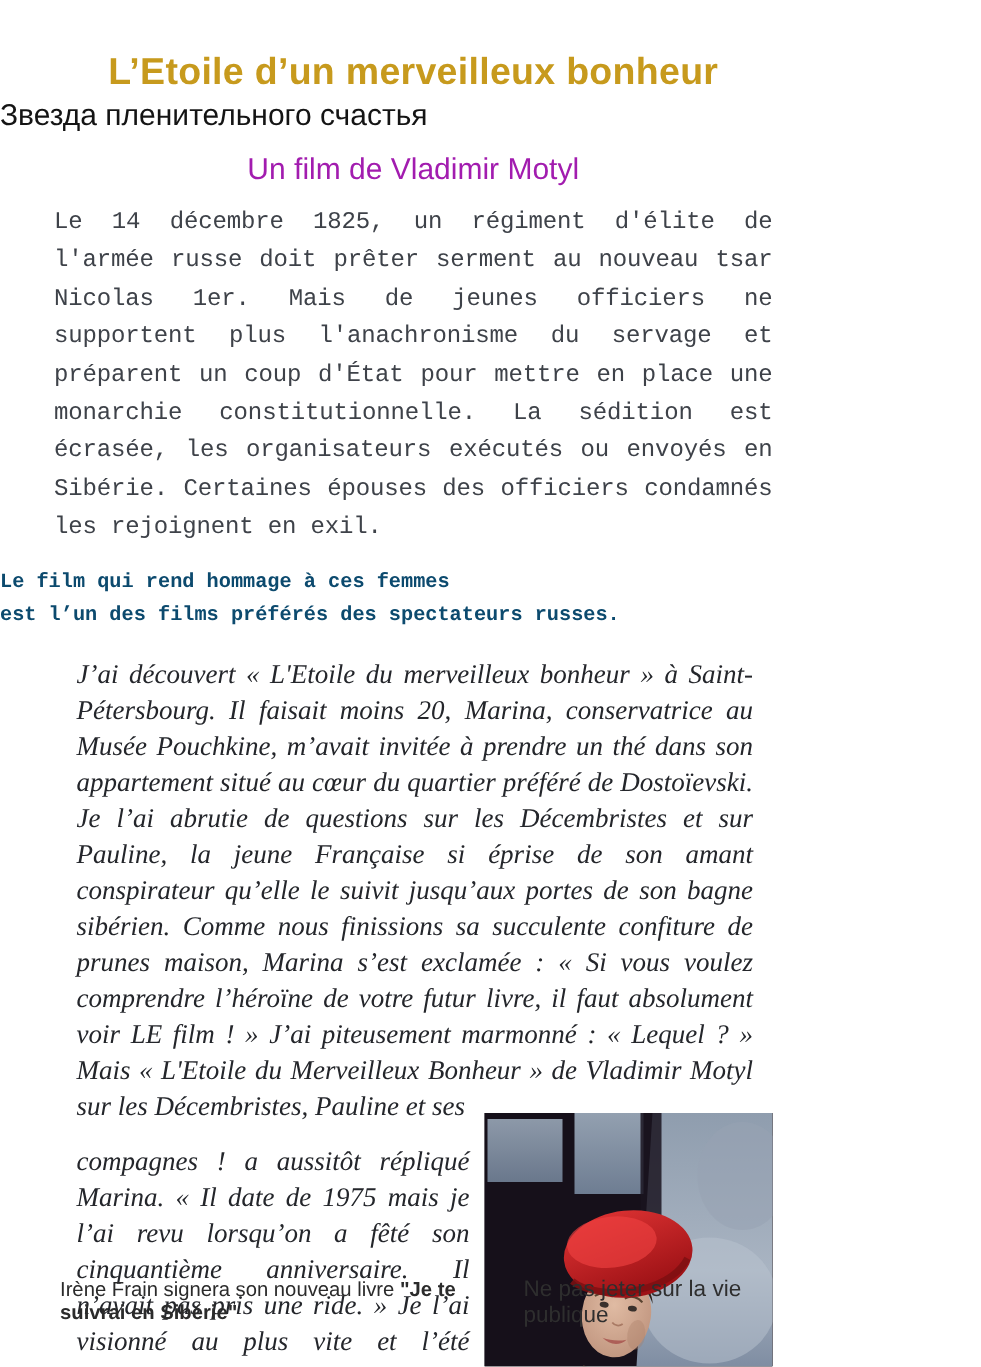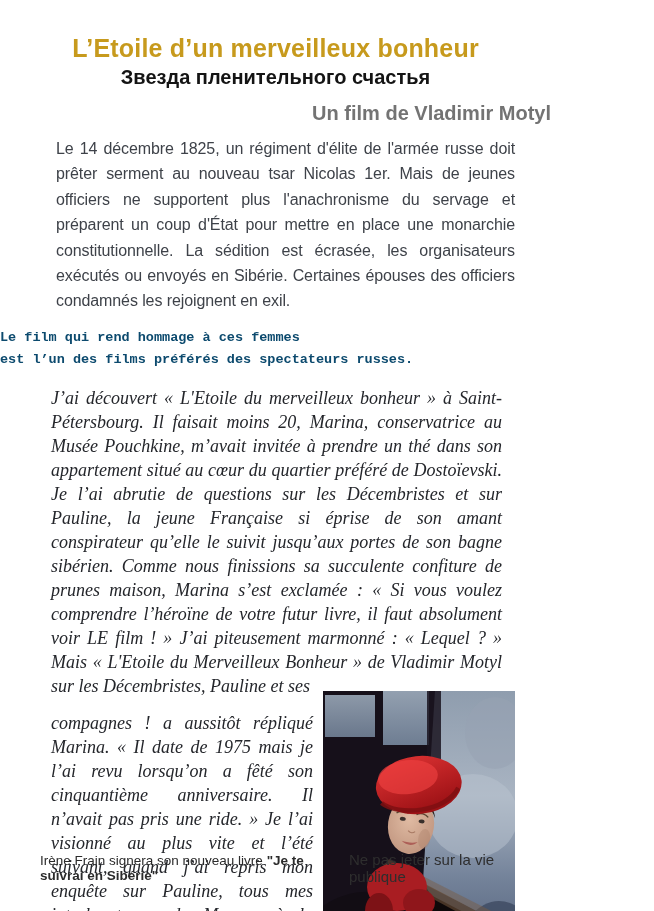--- a/index.html
+++ b/index.html
@@ -5,31 +5,31 @@
   html,body { margin:0; padding:0; background:#fff; }
   .page {
     position:relative; width:551px; height:911px; background:#ffffff;
     overflow:hidden; font-family:"Liberation Sans", sans-serif; color:#222;
   }
   .title {
     margin:34px 0 0 0; text-align:center;
     font-size:25px; font-weight:bold; color:#C79A1D; letter-spacing:0.2px;
   }
   .subtitle {
-    margin:3px 0 0 0; text-align:center;
-    font-size:20px; font-weight:bold; color:#141414;
+    margin:3px 0 0 0; 
+    font-size:20px; font-weight:normal; color:#141414;
   }
   .film-credit {
-    margin:13px 0 0 0; text-align:right;
-    font-size:20px; font-weight:bold; color:#737373;
+    margin:13px 0 0 0; text-align:center;
+    font-size:20px; font-weight:normal; color:#a21caf;
   }
   .synopsis {
-    margin:11px 36px 0 56px;
+    margin:11px 36px 0 36px;
     font-size:16px; line-height:25.4px; letter-spacing:-0.1px;
-    text-align:justify; text-align-last:left; color:#3e4249;
+    text-align:justify; text-align-last:left; color:#3e4249;font-family:Liberation Mono, monospace;
   }
   .tagline {
     margin:13px 0 0 0; text-align:left;
     font-family:Liberation Mono, monospace; font-weight:bold;
     font-size:13.5px; line-height:22px; color:#0c4a6e;
   }
   .quote {
     margin:15px 36px 0 38px;
     font-family:"Liberation Serif", serif; font-style:italic;
     font-size:18px; line-height:24px; color:#24262b;

